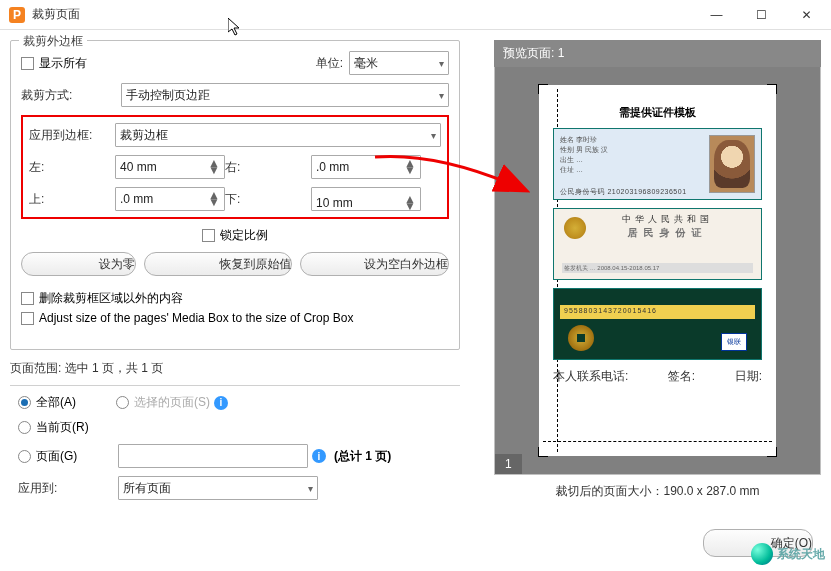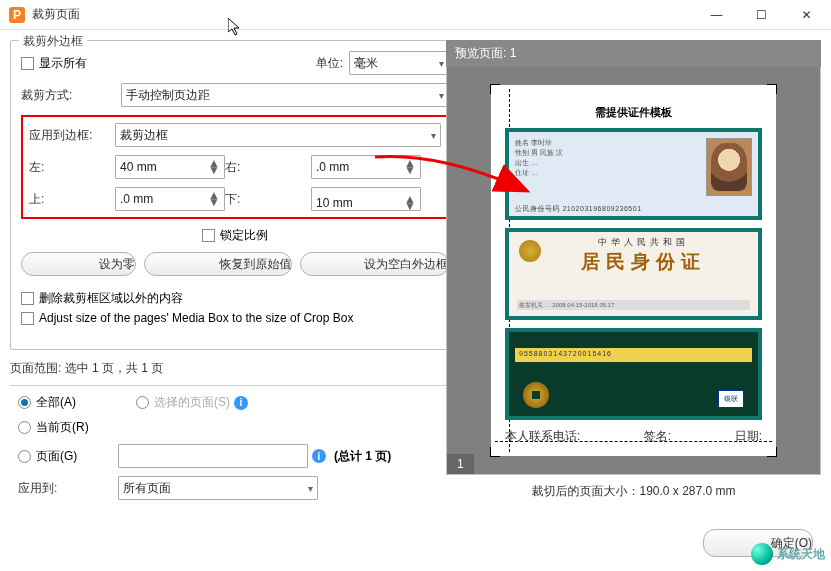--- a/index.html
+++ b/index.html
@@ -8,21 +8,21 @@
 .titlebar { height: 30px; display: flex; align-items: center; padding: 0 2px 0 8px; border-bottom: 1px solid #e0e0e0; }
 .titlebar .app-icon { width: 18px; height: 18px; margin-right: 6px; }
 .titlebar .title { flex: 1; color: #333; }
 .titlebar .win-btns { display: flex; }
 .titlebar .win-btn { width: 45px; height: 28px; display: flex; align-items: center; justify-content: center; color: #333; }
 .cursor-arrow { position: absolute; left: 228px; top: 18px; pointer-events: none; }
 
 .content { position: absolute; top: 40px; left: 10px; right: 10px; bottom: 10px; }
 
 .left-panel { position: absolute; left: 0; top: 0; width: 450px; }
-.right-panel { position: absolute; left: 436px; top: 0; right: 0; }
+.right-panel { position: absolute; left: 484px; top: 0; right: 0; }
 
 .groupbox { border: 1px solid #c0c0c0; border-radius: 2px; padding: 10px; position: relative; margin-bottom: 10px; }
 .groupbox > .legend { position: absolute; top: -8px; left: 8px; background: #fff; padding: 0 4px; color: #444; }
 
 .row { display: flex; align-items: center; margin-bottom: 8px; }
 .row .lbl { padding-right: 6px; color: #333; }
 
 .select, .input, .spinner { height: 24px; border: 1px solid #aaa; background: #fff; display: flex; align-items: center; padding: 0 4px; color: #222; border-radius: 1px; }
 .select { justify-content: space-between; }
 .select .caret, .spinner .arrows { color: #666; font-size: 10px; }
@@ -45,30 +45,30 @@
 .preview-header { background: #888; color: #fff; padding: 4px 8px; border: 1px solid #888; }
 .preview-body { border: 1px solid #c0c0c0; border-top: none; background: #808080; height: 408px; padding: 18px 44px 18px 44px; position: relative; }
 .page-thumb { position: absolute; bottom: 0; left: 0; background: #666; color: #fff; padding: 3px 10px; }
 .page { background: #fff; width: 100%; height: 100%; position: relative; padding: 20px 14px; }
 .page .corner { position: absolute; width: 10px; height: 10px; border: 1px solid #000; }
 .page .c-tl { top: -1px; left: -1px; border-right: none; border-bottom: none; }
 .page .c-tr { top: -1px; right: -1px; border-left: none; border-bottom: none; }
 .page .c-bl { bottom: -1px; left: -1px; border-right: none; border-top: none; }
 .page .c-br { bottom: -1px; right: -1px; border-left: none; border-top: none; }
 .doc-title { text-align: center; font-weight: bold; font-size: 11px; margin-bottom: 8px; }
-.card { height: 92px; margin-bottom: 8px; border: 4px solid #0f766e; position: relative; display: flex; }
+.card { height: 72px; margin-bottom: 8px; border: 1px solid #0f766e; position: relative; display: flex; }
 .card1 { background: #dfeaf5; }
 .card1 .photo { position: absolute; right: 6px; top: 6px; width: 46px; height: 58px; background: #b88a5a; border: 1px solid #999; }
 .card1 .photo::after { content: ''; position: absolute; inset: 4px; background: radial-gradient(circle at 50% 35%, #f0d6b0 0%, #f0d6b0 30%, #8a5a3a 31%, #8a5a3a 60%, #5a3a2a 61%); border-radius: 40% 40% 20% 20%; }
 .card1 .lines { padding: 6px; font-size: 7px; color: #555; line-height: 10px; }
 .card1 .num { position: absolute; bottom: 2px; left: 6px; font-size: 7px; color: #444; letter-spacing: 0.5px; }
 .card2 { background: #f5f0e8; flex-direction: column; align-items: center; padding-top: 4px; }
 .card2 .emblem { width: 22px; height: 22px; background: radial-gradient(circle,#d4af37 0%,#c09020 60%,#a07010 100%); border-radius: 50%; position: absolute; left: 10px; top: 8px; }
 .card2 .t1 { font-size: 9px; color: #333; letter-spacing: 4px; margin-left: 20px; }
-.card2 .t2 { font-size: 19px; color: #a16207; letter-spacing: 6px; margin-left: 20px; font-weight: bold; }
+.card2 .t2 { font-size: 10px; color: #737373; letter-spacing: 6px; margin-left: 20px; font-weight: bold; }
 .card2 .bar { position: absolute; bottom: 6px; left: 8px; right: 8px; height: 10px; background: #ddd; font-size: 6px; color: #666; padding: 1px 2px; }
 .card3 { background: #0a3a2a; }
 .card3 .strip { position: absolute; top: 16px; left: 6px; right: 6px; height: 14px; background: #f0d050; font-size: 7px; color: #333; padding: 2px 4px; letter-spacing: 1px; }
 .card3 .coin { position: absolute; bottom: 8px; left: 14px; width: 26px; height: 26px; background: radial-gradient(circle,#d4af37 0%,#a07010 70%); border-radius: 50%; }
 .card3 .coin::after { content: ''; position: absolute; top: 9px; left: 9px; width: 8px; height: 8px; background: #0a3a2a; }
 .card3 .chip { position: absolute; bottom: 8px; right: 14px; width: 26px; height: 18px; background: #fff; border: 1px solid #003399; }
 .card3 .chip::after { content: '银联'; font-size: 7px; color: #003399; display: block; text-align: center; line-height: 16px; }
 .doc-footer { display: flex; justify-content: space-between; font-size: 8px; color: #333; margin-top: 6px; }
 
 .cropped-size { text-align: center; color: #333; margin-top: 8px; }
@@ -212,21 +212,21 @@
       <label class="row" style="margin-bottom:0;">
         <span class="checkbox"></span>
         <span>Adjust size of the pages' Media Box to the size of Crop Box</span>
       </label>
     </div>
 
     <div>
       <div style="color:#333;margin-bottom:2px;">页面范围: 选中 1 页，共 1 页</div>
       <div class="hr"></div>
 
-      <div class="row" style="gap:60px;padding-left:8px;">
+      <div class="row" style="gap:40px;padding-left:8px;">
         <label class="row" style="margin:0;">
           <span class="radio checked"></span>
           <span>全部(A)</span>
         </label>
         <label class="row" style="margin:0;">
           <span class="radio"></span>
           <span class="disabled-text">选择的页面(S)</span>
           <span class="info-icon">i</span>
         </label>
       </div>

